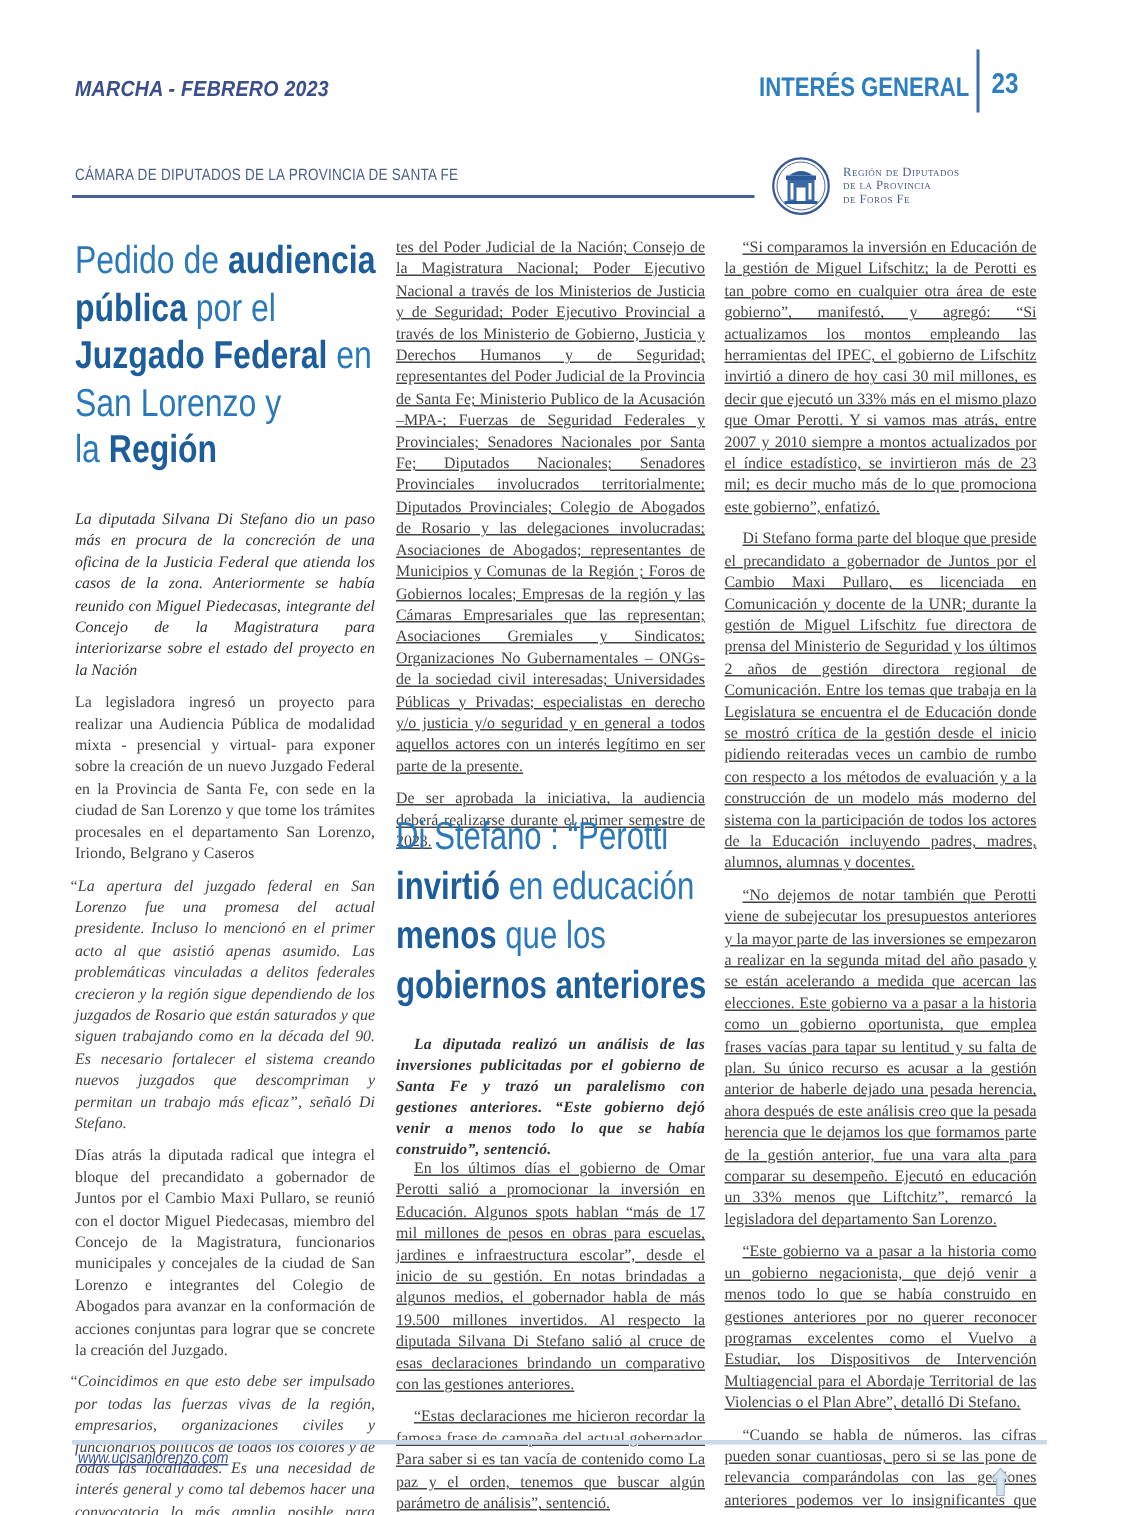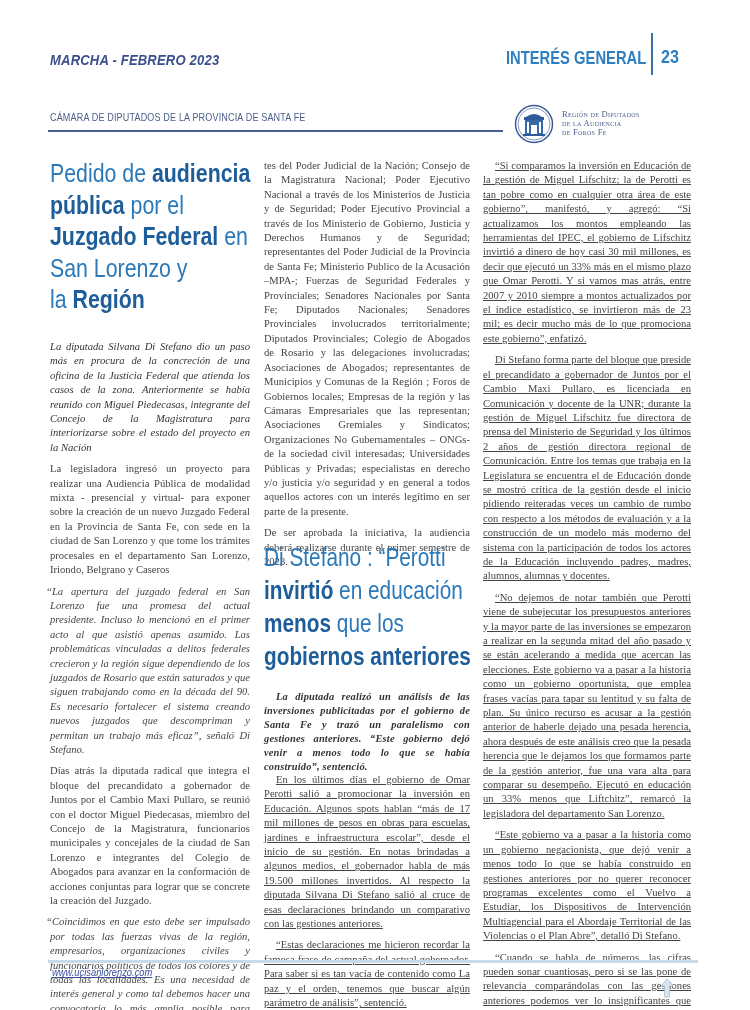--- a/index.html
+++ b/index.html
@@ -16,21 +16,21 @@
   .logo-text { position: absolute; left: 562px; top: 110px; font-family: "Liberation Serif", serif; font-size: 8.5px; line-height: 9px; color: #4a5e8a; font-variant: small-caps; letter-spacing: 0.3px; }
 
   .col { position: absolute; font-size: 10.6px; line-height: 14.4px; color: #444; text-align: justify; hyphens: manual; }
   .col p { margin: 0 0 7px 0; }
   .col p.indent { text-indent: 12px; text-decoration: underline; }
   .col p.hang { text-indent: -4px; font-style: italic; }
   .lead { font-style: italic; font-weight: normal; color: #333; }
   .lead2 { font-style: italic; font-weight: bold; color: #333; letter-spacing: 0.2px; }
 
   .col1 { left: 50px; top: 340px; width: 200px; }
-  .col2 { left: 264px; top: 159px; width: 206px; }
+  .col2 { left: 264px; top: 159px; width: 206px; text-decoration: underline; }
   .col3 { left: 483px; top: 159px; width: 208px; }
 
   .title1 { position: absolute; left: 50px; top: 158px; width: 210px; font-family: "Liberation Sans", sans-serif; font-size: 26px; line-height: 31.5px; color: #1f6aa8; transform: scaleX(0.82); transform-origin: left; width: 250px; }
   .title1 .thin { font-weight: normal; color: #2b79b9; }
   .title1 .bold { font-weight: bold; color: #1d5d9a; }
 
   .title2 { position: absolute; left: 264px; top: 541px; width: 260px; font-family: "Liberation Sans", sans-serif; font-size: 26px; line-height: 33px; color: #1f6aa8; transform: scaleX(0.80); transform-origin: left; }
   .title2 .thin { font-weight: normal; color: #2b79b9; }
   .title2 .bold { font-weight: bold; color: #1d5d9a; }
 
@@ -58,21 +58,21 @@
   <rect x="10" y="13" width="20" height="3" fill="#2d5b9a"></rect>
   <path d="M12 13 Q20 7 28 13" fill="#2d5b9a"></path>
   <rect x="11" y="16" width="18" height="14" fill="#3a6aa6"></rect>
   <rect x="17" y="21" width="6" height="9" fill="#fff"></rect>
   <rect x="13" y="18" width="2" height="11" fill="#fff"></rect>
   <rect x="25" y="18" width="2" height="11" fill="#fff"></rect>
   <rect x="9" y="30" width="22" height="2" fill="#2d5b9a"></rect>
 </svg>
 <div class="logo-text">
   <div>Región de Diputados</div>
-  <div>de la Audiencia</div>
+  <div>de la Provincia</div>
   <div>de Foros Fe</div>
 </div>
 
 <div class="title1" id="title1">
     <div><span class="thin" style="white-space: pre;">Pedido de </span><span class="bold" style="white-space: pre;">audiencia</span></div>
     <div><span class="bold" style="white-space: pre;">pública</span><span class="thin" style="white-space: pre;"> por el</span></div>
     <div><span class="bold" style="white-space: pre;">Juzgado Federal</span><span class="thin" style="white-space: pre;"> en</span></div>
     <div><span class="thin" style="white-space: pre;">San Lorenzo y</span></div>
     <div><span class="thin" style="white-space: pre;">la </span><span class="bold" style="white-space: pre;">Región</span></div>
   </div>

